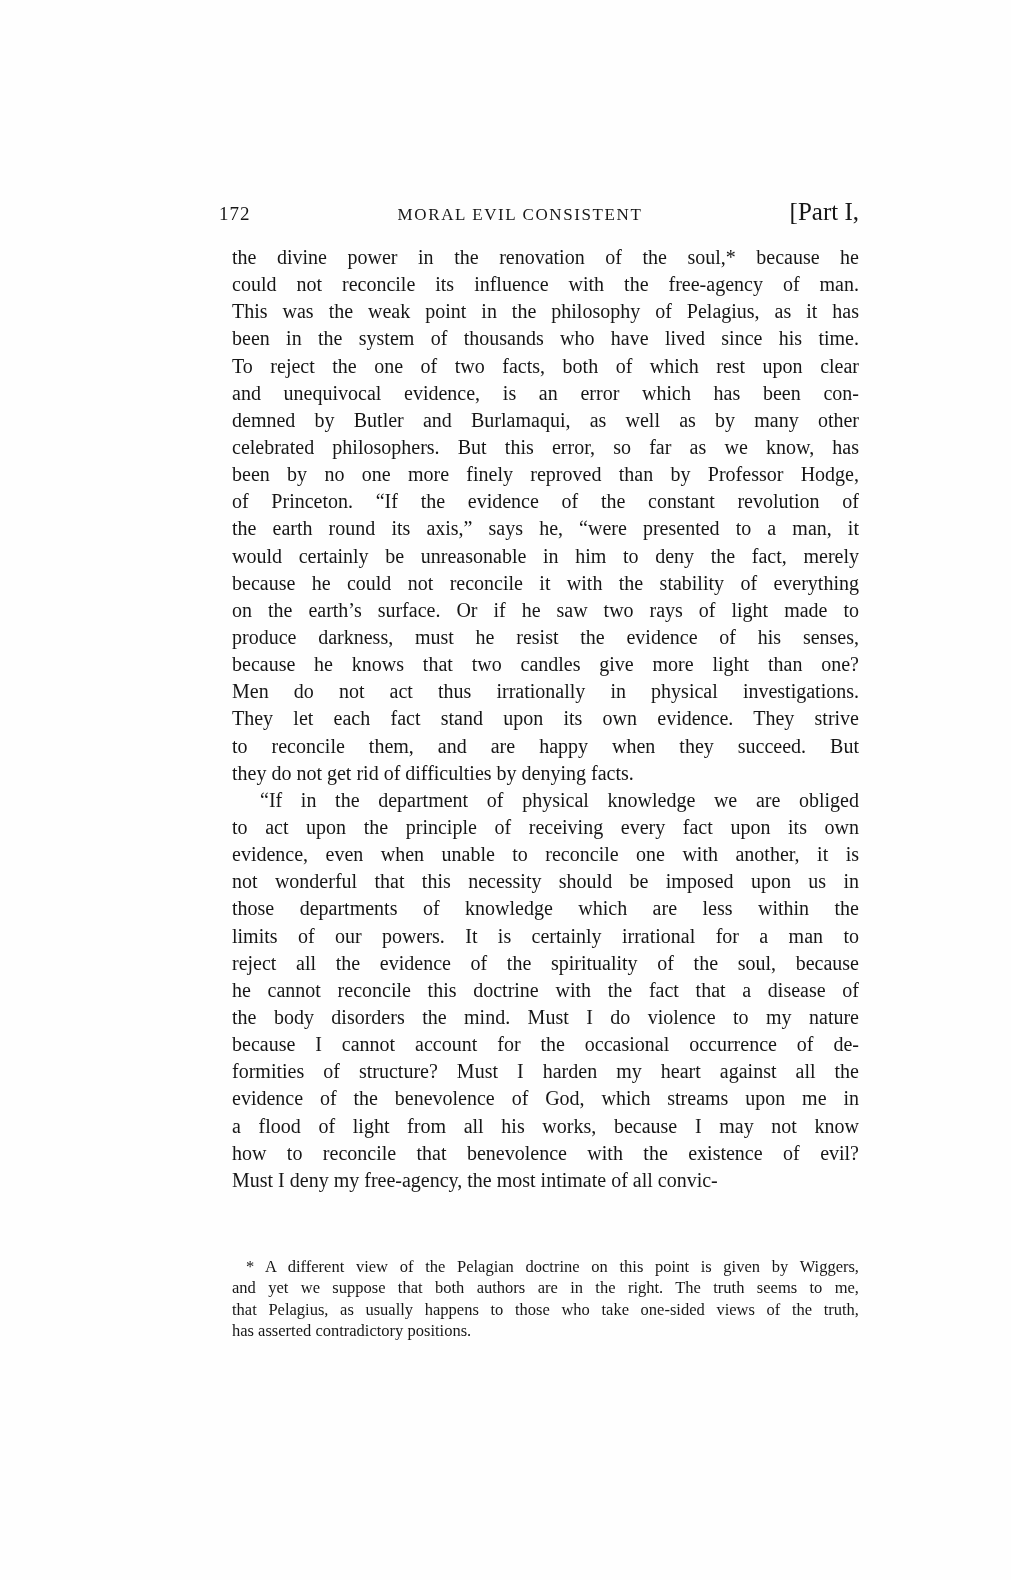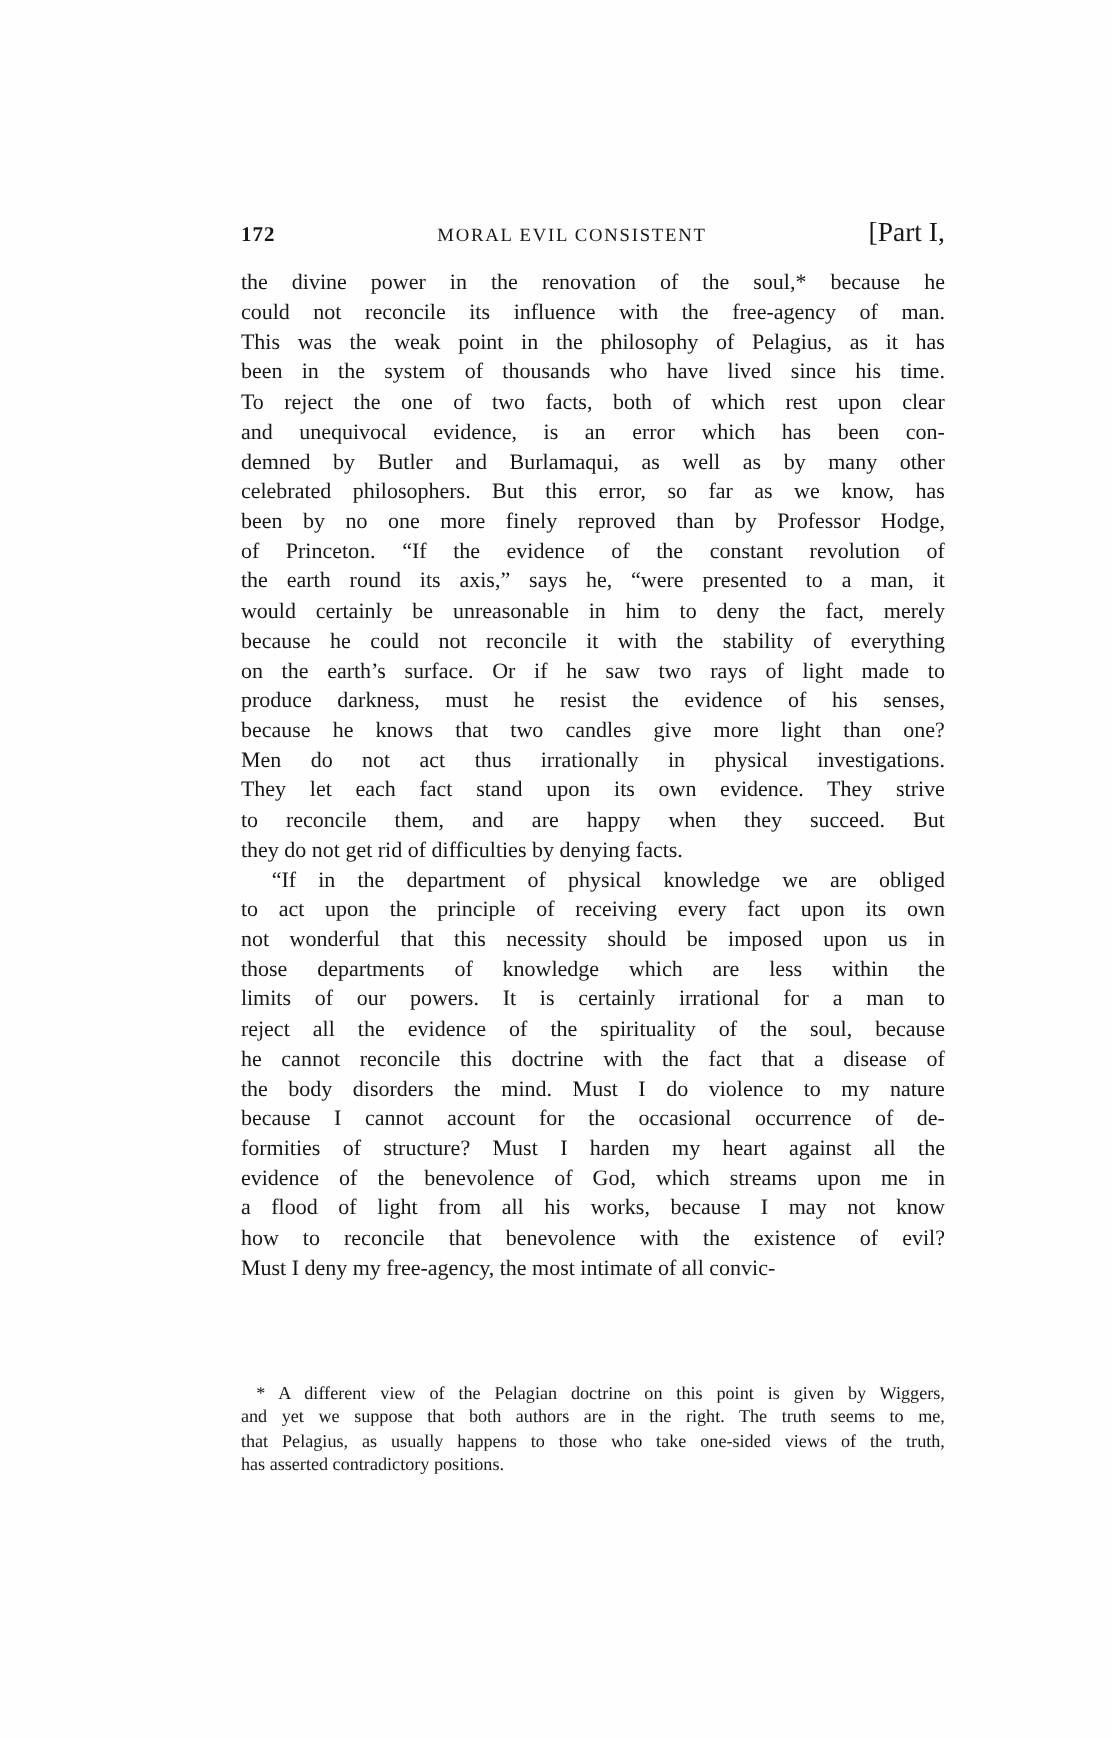--- a/index.html
+++ b/index.html
@@ -16,41 +16,42 @@
   .header {
     position: absolute;
     top: 198px;
     left: 219px;
     width: 640px;
     display: flex;
     justify-content: space-between;
     align-items: baseline;
     font-size: 19px;
   }
-  .page-number { font-size: 19px; letter-spacing: 1px; font-weight: bold; }
+  .page-number { font-size: 19px; letter-spacing: 1px; }
   .running-title {
     font-size: 17px;
     letter-spacing: 1.6px;
     text-align: center;
     flex: 1;
   }
   .part-label { font-size: 25px; }
   .body-text {
     position: absolute;
     top: 244px;
     left: 219px;
     width: 640px;
     font-size: 20px;
     line-height: 27.15px;
   }
   .line {
     text-align: justify;
     text-align-last: justify;
     height: 27.15px;
     overflow: hidden;
+    margin-left: 13px;
   }
   .line.last { text-align-last: left; }
   .para.indented .line:first-child { text-indent: 28px; }
   .footnote {
     position: absolute;
     top: 1256px;
     left: 219px;
     width: 640px;
     font-size: 16.5px;
     line-height: 21.4px;
@@ -90,20 +91,21 @@
         <div class="line">produce darkness, must he resist the evidence of his senses,</div>
         <div class="line">because he knows that two candles give more light than one?</div>
         <div class="line">Men do not act thus irrationally in physical investigations.</div>
         <div class="line">They let each fact stand upon its own evidence.  They strive</div>
         <div class="line">to reconcile them, and are happy when they succeed.  But</div>
         <div class="line last">they do not get rid of difficulties by denying facts.</div>
       </div>
     <div class="para indented">
         <div class="line">“If in the department of physical knowledge we are obliged</div>
         <div class="line">to act upon the principle of receiving every fact upon its own</div>
+        <div class="line">evidence, even when unable to reconcile one with another, it is</div>
         <div class="line">not wonderful that this necessity should be imposed upon us in</div>
         <div class="line">those departments of knowledge which are less within the</div>
         <div class="line">limits of our powers.  It is certainly irrational for a man to</div>
         <div class="line">reject all the evidence of the spirituality of the soul, because</div>
         <div class="line">he cannot reconcile this doctrine with the fact that a disease of</div>
         <div class="line">the body disorders the mind.  Must I do violence to my nature</div>
         <div class="line">because I cannot account for the occasional occurrence of de-</div>
         <div class="line">formities of structure?  Must I harden my heart against all the</div>
         <div class="line">evidence of the benevolence of God, which streams upon me in</div>
         <div class="line">a flood of light from all his works, because I may not know</div>

